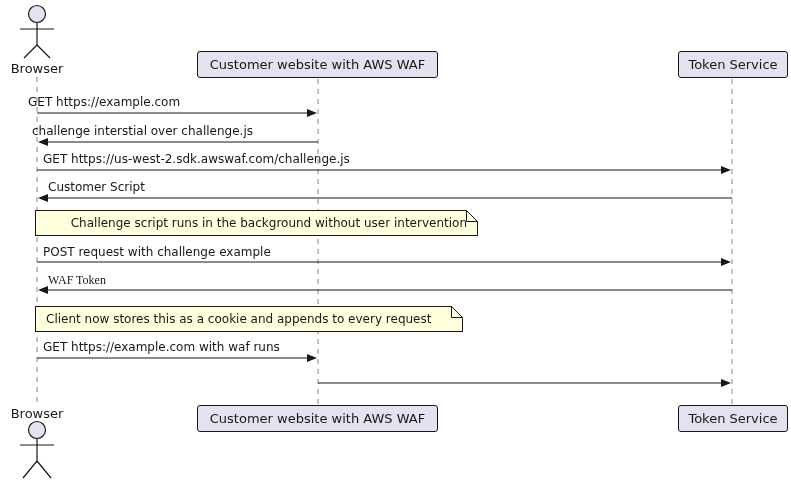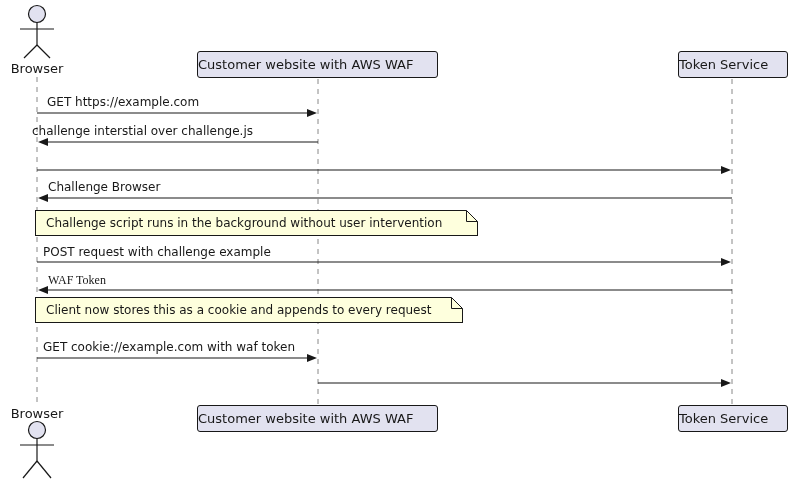--- a/index.html
+++ b/index.html
@@ -18,20 +18,21 @@
     width: 791px; height: 484px;
   }
   .participant {
     position: absolute;
     height: 27px;
     background: #E2E2F0;
     border: 1.2px solid #181818;
     border-radius: 3px;
     display: flex;
     align-items: center;
+    justify-content: center;
     font-size: 13px;
     white-space: nowrap;
     box-sizing: border-box;
   }
   .actor-label {
     position: absolute;
     width: 76px;
     text-align: center;
     font-size: 13px;
   }
@@ -120,35 +121,36 @@
     <span>Token Service</span>
   </div>
 
   <div class="participant" style="left:197px; top:405px; width:241px;">
     <span>Customer website with AWS WAF</span>
   </div>
   <div class="participant" style="left:678px; top:405px; width:110px;">
     <span>Token Service</span>
   </div>
 
-  <div class="msg-label" style="left:47px; top:95px;">GET https://example.com</div>
+  <div class="msg-label" style="left:28px; top:95px;">GET https://example.com</div>
   <div class="msg-label" style="left:32px; top:124px;">challenge interstial over challenge.js</div>
-  <div class="msg-label" style="left:48px; top:180px;">Challenge Browser</div>
+  <div class="msg-label" style="left:43px; top:152px;">GET https://us-west-2.sdk.awswaf.com/challenge.js</div>
+  <div class="msg-label" style="left:48px; top:180px;">Customer Script</div>
   <div class="msg-label" style="left:43px; top:245px;">POST request with challenge example</div>
   <div class="msg-label" style="left:48px; top:273px;font-family:Liberation Serif, serif;">WAF Token</div>
-  <div class="msg-label" style="left:43px; top:340px;">GET cookie://example.com with waf token</div>
+  <div class="msg-label" style="left:43px; top:340px;">GET https://example.com with waf runs</div>
 
-  <div class="note" style="left:35px; top:210px; min-width:443px;">
+  <div class="note" style="left:35px; top:210px; min-width:443px;text-align:right;">
     <span>Challenge script runs in the background without user intervention</span>
     <svg class="fold" width="12" height="12">
       <polygon points="0,0 12,0 12,12" fill="#ffffff"></polygon>
       <polygon points="0.5,0.5 11.5,11.5 0.5,11.5" fill="#FEFFDD" stroke="#181818" stroke-width="1"></polygon>
     </svg>
   </div>
-  <div class="note" style="left:35px; top:297px; min-width:428px;">
+  <div class="note" style="left:35px; top:306px; min-width:428px;">
     <span>Client now stores this as a cookie and appends to every request</span>
     <svg class="fold" width="12" height="12">
       <polygon points="0,0 12,0 12,12" fill="#ffffff"></polygon>
       <polygon points="0.5,0.5 11.5,11.5 0.5,11.5" fill="#FEFFDD" stroke="#181818" stroke-width="1"></polygon>
     </svg>
   </div>
 
 </div>
 
 </body></html>

